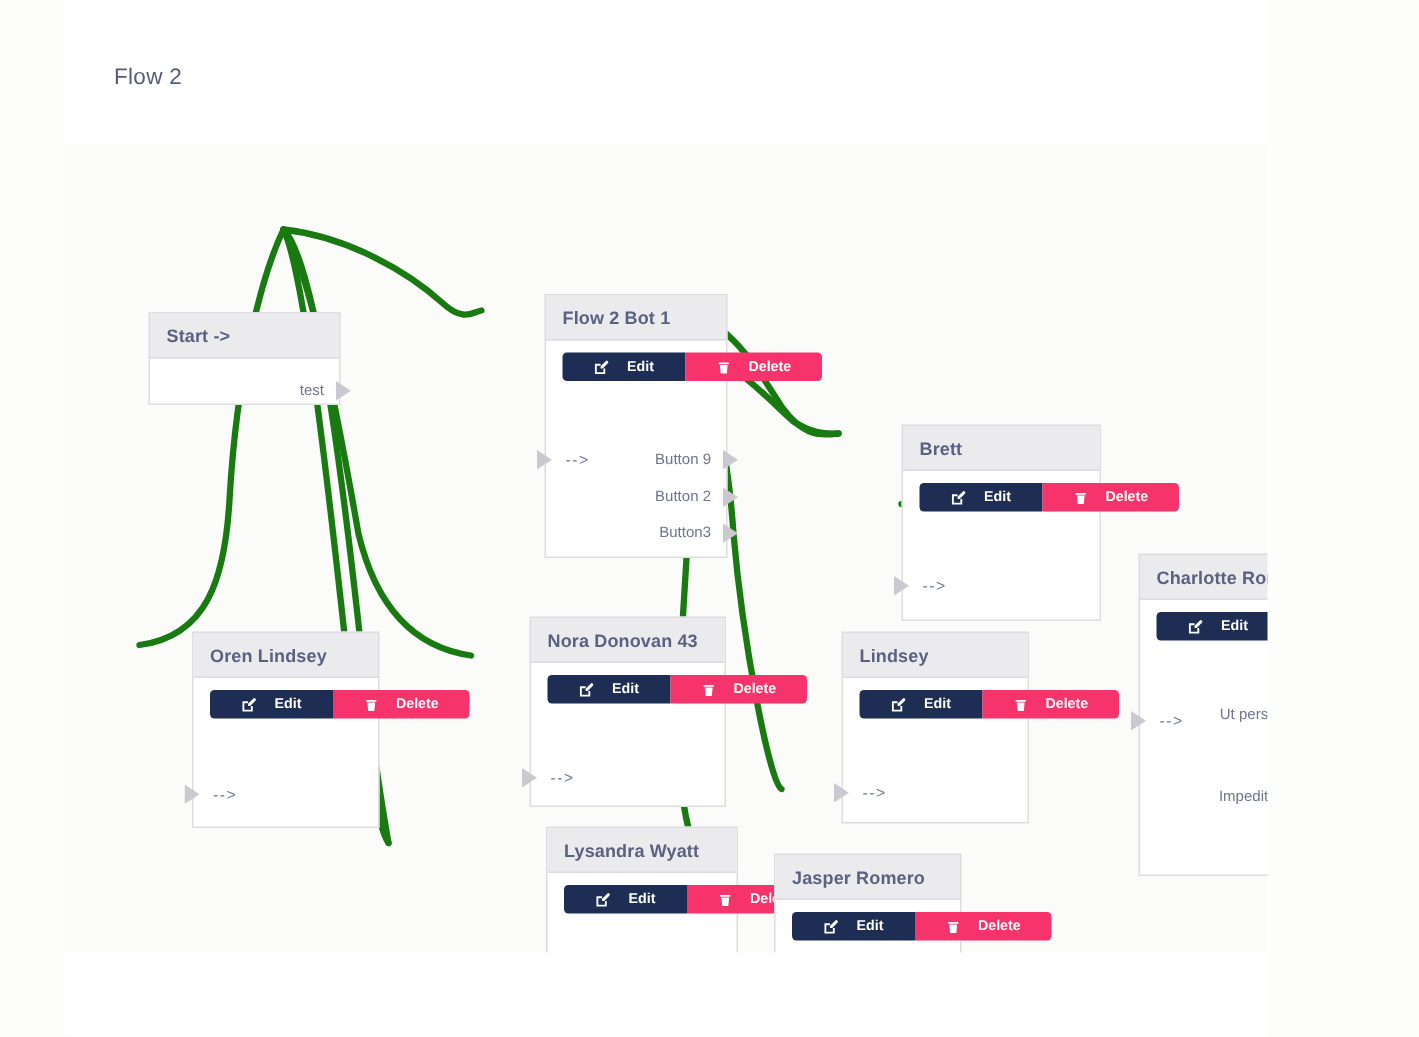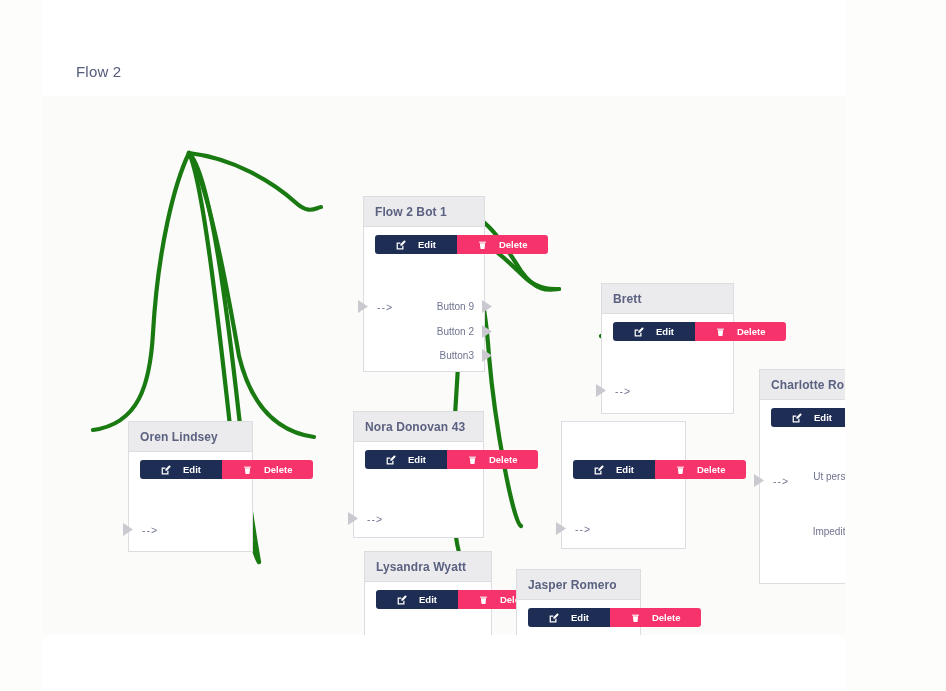--- a/index.html
+++ b/index.html
@@ -16,21 +16,21 @@
   .page-surface{
     position:absolute;left:43px;top:0;width:802px;height:691px;
     background:#ffffff;
   }
   .sidebar-edge{
     position:absolute;left:43px;top:0;width:6px;height:691px;
     background:#f4f4f5;
   }
   .page-header{
     position:absolute;left:49px;top:0;width:796px;height:96px;
-    background:#ffffff;border-bottom:1px solid #ececef;margin-top:20px;
+    background:#ffffff;border-bottom:1px solid #ececef;
   }
   .page-title{
     position:absolute;left:27px;top:43px;
     font-size:15px;color:#555b7a;letter-spacing:.2px;
   }
 
   
   .canvas{
     position:absolute;left:43px;top:96px;width:802px;height:539px;
     background:#fbfbf9;overflow:hidden;
@@ -91,20 +91,29 @@
         <path d="M 146,57 C 164,86 182,180 196,260 C 212,326 250,338 271,341" fill="none" stroke="#1a7a12" stroke-width="4.2" stroke-linecap="round"></path>
         <path d="M 146,57 C 190,62 230,86 252,106 C 266,119 272,112 278,111" fill="none" stroke="#1a7a12" stroke-width="4.2" stroke-linecap="round"></path>
         <path d="M 146,57 C 168,78 186,230 196,320 C 207,420 216,465 216,466" fill="none" stroke="#1a7a12" stroke-width="4.2" stroke-linecap="round"></path>
         <path d="M 404,111 C 440,111 462,150 478,175 C 494,197 506,194 516,193" fill="none" stroke="#1a7a12" stroke-width="4.2" stroke-linecap="round"></path>
         <path d="M 404,136 C 442,136 468,170 486,185 C 500,194 508,193 516,193" fill="none" stroke="#1a7a12" stroke-width="4.2" stroke-linecap="round"></path>
         <path d="M 404,136 C 430,143 442,200 446,260 C 452,330 470,426 478,430" fill="none" stroke="#1a7a12" stroke-width="4.2" stroke-linecap="round"></path>
         <path d="M 404,160 C 424,168 416,250 412,320 C 404,420 414,480 434,484" fill="none" stroke="#1a7a12" stroke-width="4.2" stroke-linecap="round"></path>
         <path d="M 585,225 C 575,232 566,236 558,240" fill="none" stroke="#1a7a12" stroke-width="4.2" stroke-linecap="round"></path>
         <path d="M 601,234 C 640,240 664,268 682,280" fill="none" stroke="#1a7a12" stroke-width="4.2" stroke-linecap="round"></path>
       </svg>
+  <div class="node" style="left: 56px; top: 112px; width: 128px; height: 62px;">
+        <div class="node-header">
+          <span class="node-title">Start -&gt;</span>
+        </div>
+        <div class="port-out" style="top: 46px;">test</div>
+        <svg width="11" height="13" viewBox="0 0 11 13" style="position: absolute; left: 124px; top: 45px;">
+          <path d="M0 0 L10 6.5 L0 13 Z" fill="#c9c9cf"></path>
+        </svg>
+      </div>
       <div class="node" style="left: 320px; top: 100px; width: 122px; height: 176px;">
         <div class="node-header">
           <span class="node-title">Flow 2 Bot 1</span>
         </div>
         <div class="node-toolbar">
           <button class="btn btn-edit">
             <span>
               <svg width="10" height="10" viewBox="0 0 16 16" fill="#fff" aria-hidden="true">
                 <path d="M1 4v11h11V9h-2v4H3V6h4V4z"></path>
                 <path d="M14.8 1.2a1.6 1.6 0 0 0-2.3 0L7 6.7V9h2.3l5.5-5.5a1.6 1.6 0 0 0 0-2.3z"></path>
@@ -270,20 +279,23 @@
             </span>
             <span>Delete</span>
           </button>
         </div>
         <div class="port-in" style="left: 13px; top: 101px;">--&gt;</div>
         <svg width="11" height="13" viewBox="0 0 11 13" style="position: absolute; left: -6px; top: 100px;">
           <path d="M0 0 L10 6.5 L0 13 Z" fill="#c9c9cf"></path>
         </svg>
       </div>
       <div class="node" style="left: 518px; top: 325px; width: 125px; height: 128px;">
+        <div class="node-header">
+          <span class="node-title">Lindsey</span>
+        </div>
         <div class="node-toolbar">
           <button class="btn btn-edit">
             <span>
               <svg width="10" height="10" viewBox="0 0 16 16" fill="#fff" aria-hidden="true">
                 <path d="M1 4v11h11V9h-2v4H3V6h4V4z"></path>
                 <path d="M14.8 1.2a1.6 1.6 0 0 0-2.3 0L7 6.7V9h2.3l5.5-5.5a1.6 1.6 0 0 0 0-2.3z"></path>
               </svg>
             </span>
             <span>Edit</span>
           </button>

